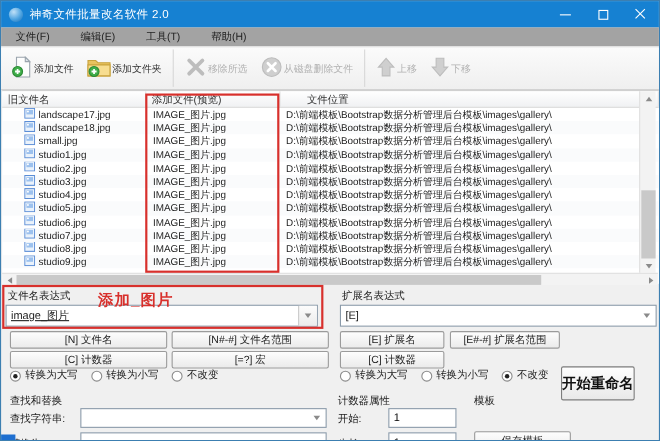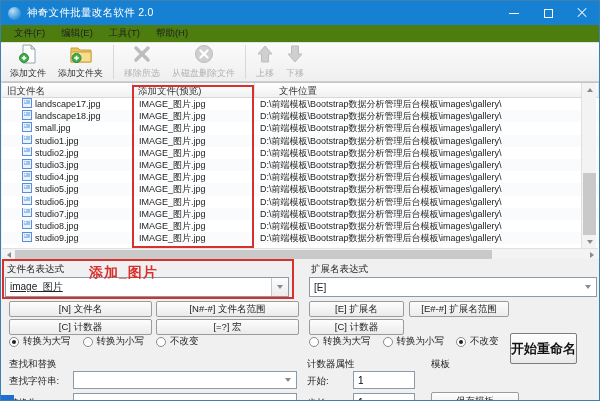--- a/index.html
+++ b/index.html
@@ -13,26 +13,26 @@
   .title-text { color:#ffffff; font-size:10.5px; letter-spacing:.3px; }
   .win-controls { margin-left:auto; display:flex; height:100%; }
   .win-btn { width:34px; height:100%; display:flex; align-items:center; justify-content:center; color:#fff; }
   .glyph-min { width:10px; height:1px; background:#fff; display:block; }
   .glyph-max { width:9px; height:9px; border:1px solid #fff; display:block; }
   .glyph-close { position:relative; width:10px; height:10px; display:block; }
   .glyph-close::before,.glyph-close::after { content:""; position:absolute; left:-1px; top:4px; width:12px; height:1px; background:#fff; }
   .glyph-close::before { transform:rotate(45deg); } .glyph-close::after { transform:rotate(-45deg); }
 
   
-  .menubar { position:absolute; left:0; top:24px; width:100%; height:17px; background:#4d7c0f; display:flex; align-items:center; padding-left:6px; gap:2px; }
+  .menubar { position:absolute; left:0; top:24px; width:100%; height:17px; background:#a3a3a3; display:flex; align-items:center; padding-left:6px; gap:14px; }
   .menu-item { padding:2px 7px; font-size:9.5px; color:#222; }
 
   
   .toolbar { position:absolute; left:0; top:41px; width:100%; height:40px; background:linear-gradient(#fbfbfb,#efefef); border-top:1px solid #e2e2e2; border-bottom:1px solid #cfcfcf; display:flex; align-items:center; padding-left:3px; }
-  .tool-btn { height:38px; display:flex; flex-direction:column; align-items:center; justify-content:center; gap:1px; padding:0 6px; }
+  .tool-btn { height:38px; display:flex; flex-direction:row; align-items:center; justify-content:center; gap:1px; padding:0 6px; }
   .tool-btn .lbl { font-size:9px; color:#333; white-space:nowrap; }
   .tool-btn.disabled .lbl { color:#b2b2b2; }
   .tool-sep { width:1px; height:34px; background:#d8d8d8; margin:0 4px; }
 
   
   .filelist { position:absolute; left:1px; top:81px; width:597px; height:176px; background:#fff; border-top:1px solid #c5c5c5; }
   .list-header { display:flex; height:15px; background:linear-gradient(#ffffff,#f0f1f3); border-bottom:1px solid #d8d8d8; font-size:9.5px; color:#333; }
   .list-header .hc { padding:2px 0 0 5px; border-right:1px solid #e0e0e0; overflow:hidden; white-space:nowrap; }
   .hc.c1 { width:131px; } .hc.c2 { width:122px; } .hc.c3 { flex:1;padding-left:24px; }
   .list-body { height:146px; overflow:hidden; }

